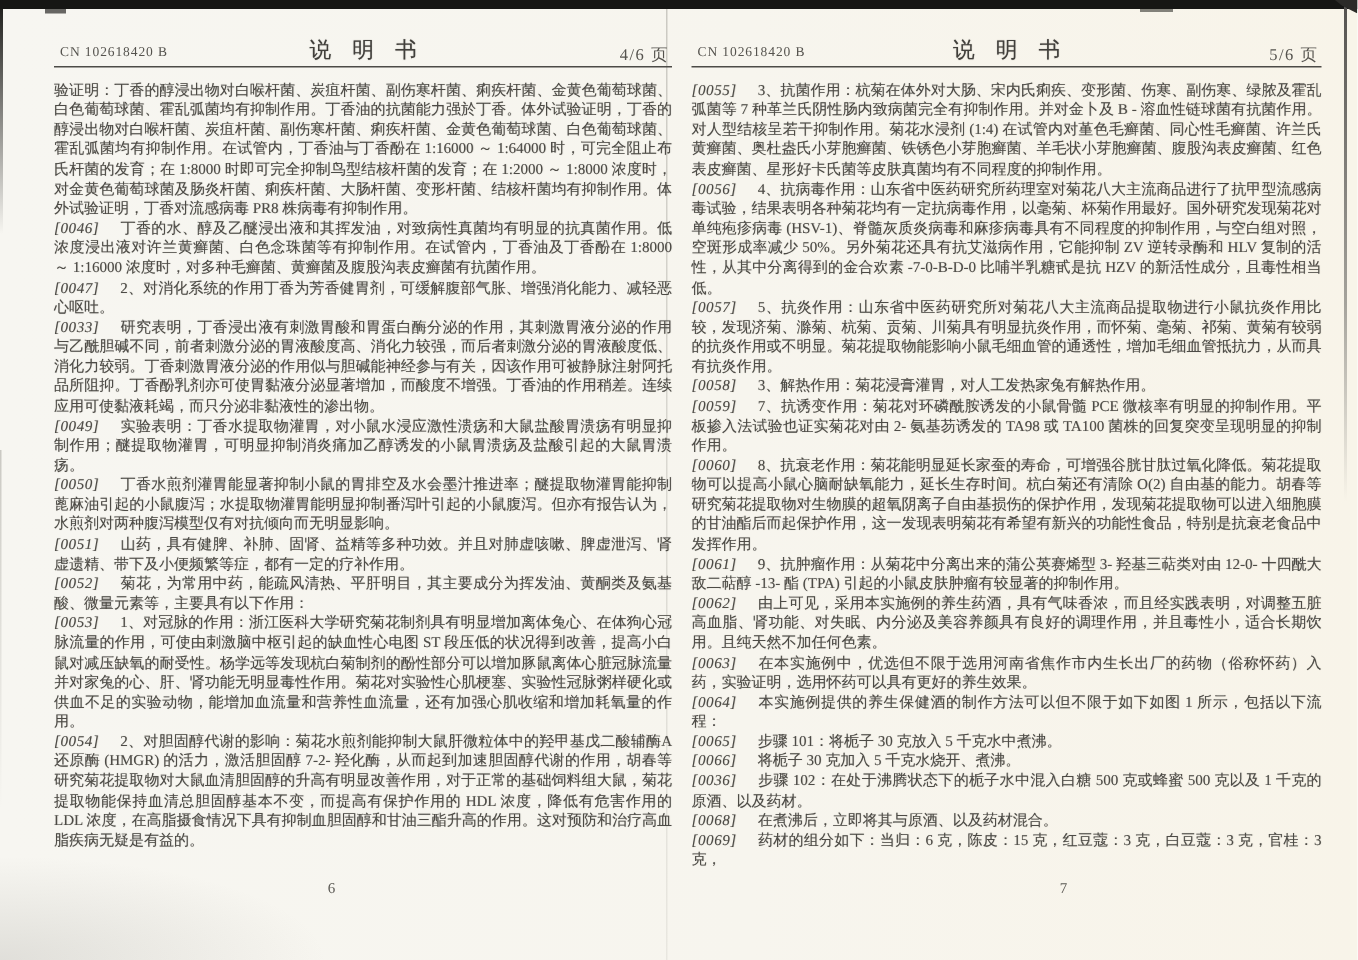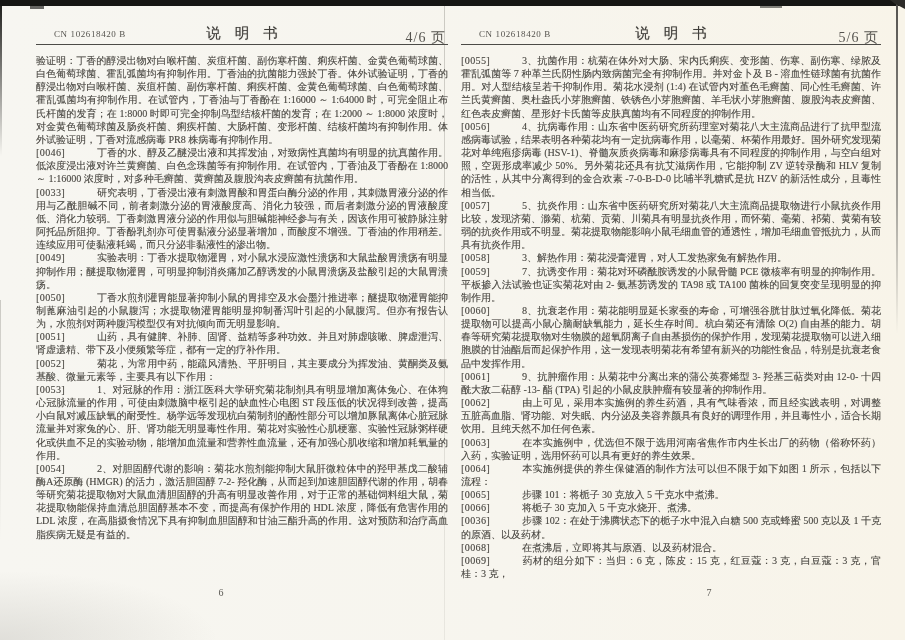--- a/index.html
+++ b/index.html
@@ -24,38 +24,38 @@
 
   .page{position:absolute;top:24px;height:600px;}
   .page.left{left:36px;width:412px;}
   .page.right{left:461px;width:420px;}
 
   header.phead{
     position:relative;height:17px;
     border-bottom:1.5px solid #4c4b47;
     padding-bottom:3px;
   }
-  .cn{position:absolute;left:18px;top:5px;font-size:9px;color:#55534e;letter-spacing:.6px;}
+  .cn{position:absolute;left:4px;top:5px;font-size:9px;color:#55534e;letter-spacing:.6px;}
   .ptitle{
     position:absolute;left:50%;top:0;transform:translateX(calc(-50% + 7px));
     font-size:14.5px;color:#413f3b;letter-spacing:14px;font-weight:normal;
     text-shadow:0 0 .7px rgba(65,63,59,.55);
     white-space:nowrap;
   }
-  .pind{position:absolute;right:2px;top:5px;font-size:14px;color:#55534e;letter-spacing:1px;}
+  .pind{position:absolute;right:2px;top:5px;font-size:11px;color:#55534e;letter-spacing:1px;}
 
   .pbody{
     margin-top:9px;
     font-size:10px;line-height:13.15px;
     color:#4d4b46;
     text-align:justify;
     text-shadow:.2px .2px .55px rgba(85,82,76,.45);
   }
   .pbody p{margin:0;}
-  .tag{display:inline-block;margin-right:32px;letter-spacing:.4px;}
+  .tag{display:inline-block;margin-right:14px;letter-spacing:.4px;font-style:italic;}
 
   .pagenum{
     position:absolute;top:563px;left:0;right:0;
     text-align:center;font-size:10px;color:#5a5853;
   }
   .page.left .pagenum{transform:translateX(-21px);}
   .page.right .pagenum{transform:translateX(38px);}
 </style>
 </head>
 <body>
@@ -73,20 +73,21 @@
 
   <section class="page left">
     <header class="phead">
       <span class="cn">CN 102618420 B</span>
       <span class="ptitle">说明书</span>
       <span class="pind">4/6 页</span>
     </header>
     <div class="pbody">
         <p><span>验证明：丁香的醇浸出物对白喉杆菌、炭疽杆菌、副伤寒杆菌、痢疾杆菌、金黄色葡萄球菌、白色葡萄球菌、霍乱弧菌均有抑制作用。丁香油的抗菌能力强於丁香。体外试验证明，丁香的醇浸出物对白喉杆菌、炭疽杆菌、副伤寒杆菌、痢疾杆菌、金黄色葡萄球菌、白色葡萄球菌、霍乱弧菌均有抑制作用。在试管内，丁香油与丁香酚在 1:16000 ～ 1:64000 时，可完全阻止布氏杆菌的发育；在 1:8000 时即可完全抑制鸟型结核杆菌的发育；在 1:2000 ～ 1:8000 浓度时，对金黄色葡萄球菌及肠炎杆菌、痢疾杆菌、大肠杆菌、变形杆菌、结核杆菌均有抑制作用。体外试验证明，丁香对流感病毒 PR8 株病毒有抑制作用。</span></p>
         <p><span class="tag">[0046]</span><span>丁香的水、醇及乙醚浸出液和其挥发油，对致病性真菌均有明显的抗真菌作用。低浓度浸出液对许兰黄癣菌、白色念珠菌等有抑制作用。在试管内，丁香油及丁香酚在 1:8000 ～ 1:16000 浓度时，对多种毛癣菌、黄癣菌及腹股沟表皮癣菌有抗菌作用。</span></p>
+        <p><span class="tag">[0047]</span><span>2、对消化系统的作用丁香为芳香健胃剂，可缓解腹部气胀、增强消化能力、减轻恶心呕吐。</span></p>
         <p><span class="tag">[0033]</span><span>研究表明，丁香浸出液有刺激胃酸和胃蛋白酶分泌的作用，其刺激胃液分泌的作用与乙酰胆碱不同，前者刺激分泌的胃液酸度高、消化力较强，而后者刺激分泌的胃液酸度低、消化力较弱。丁香刺激胃液分泌的作用似与胆碱能神经参与有关，因该作用可被静脉注射阿托品所阻抑。丁香酚乳剂亦可使胃黏液分泌显著增加，而酸度不增强。丁香油的作用稍差。连续应用可使黏液耗竭，而只分泌非黏液性的渗出物。</span></p>
         <p><span class="tag">[0049]</span><span>实验表明：丁香水提取物灌胃，对小鼠水浸应激性溃疡和大鼠盐酸胃溃疡有明显抑制作用；醚提取物灌胃，可明显抑制消炎痛加乙醇诱发的小鼠胃溃疡及盐酸引起的大鼠胃溃疡。</span></p>
         <p><span class="tag">[0050]</span><span>丁香水煎剂灌胃能显著抑制小鼠的胃排空及水会墨汁推进率；醚提取物灌胃能抑制蓖麻油引起的小鼠腹泻；水提取物灌胃能明显抑制番泻叶引起的小鼠腹泻。但亦有报告认为，水煎剂对两种腹泻模型仅有对抗倾向而无明显影响。</span></p>
         <p><span class="tag">[0051]</span><span>山药，具有健脾、补肺、固肾、益精等多种功效。并且对肺虚咳嗽、脾虚泄泻、肾虚遗精、带下及小便频繁等症，都有一定的疗补作用。</span></p>
         <p><span class="tag">[0052]</span><span>菊花，为常用中药，能疏风清热、平肝明目，其主要成分为挥发油、黄酮类及氨基酸、微量元素等，主要具有以下作用：</span></p>
         <p><span class="tag">[0053]</span><span>1、对冠脉的作用：浙江医科大学研究菊花制剂具有明显增加离体兔心、在体狗心冠脉流量的作用，可使由刺激脑中枢引起的缺血性心电图 ST 段压低的状况得到改善，提高小白鼠对减压缺氧的耐受性。杨学远等发现杭白菊制剂的酚性部分可以增加豚鼠离体心脏冠脉流量并对家兔的心、肝、肾功能无明显毒性作用。菊花对实验性心肌梗塞、实验性冠脉粥样硬化或供血不足的实验动物，能增加血流量和营养性血流量，还有加强心肌收缩和增加耗氧量的作用。</span></p>
         <p><span class="tag">[0054]</span><span>2、对胆固醇代谢的影响：菊花水煎剂能抑制大鼠肝微粒体中的羟甲基戊二酸辅酶A还原酶 (HMGR) 的活力，激活胆固醇 7-2- 羟化酶，从而起到加速胆固醇代谢的作用，胡春等研究菊花提取物对大鼠血清胆固醇的升高有明显改善作用，对于正常的基础饲料组大鼠，菊花提取物能保持血清总胆固醇基本不变，而提高有保护作用的 HDL 浓度，降低有危害作用的 LDL 浓度，在高脂摄食情况下具有抑制血胆固醇和甘油三酯升高的作用。这对预防和治疗高血脂疾病无疑是有益的。</span></p>
       </div>
     <div class="pagenum">6</div>
   </section>

